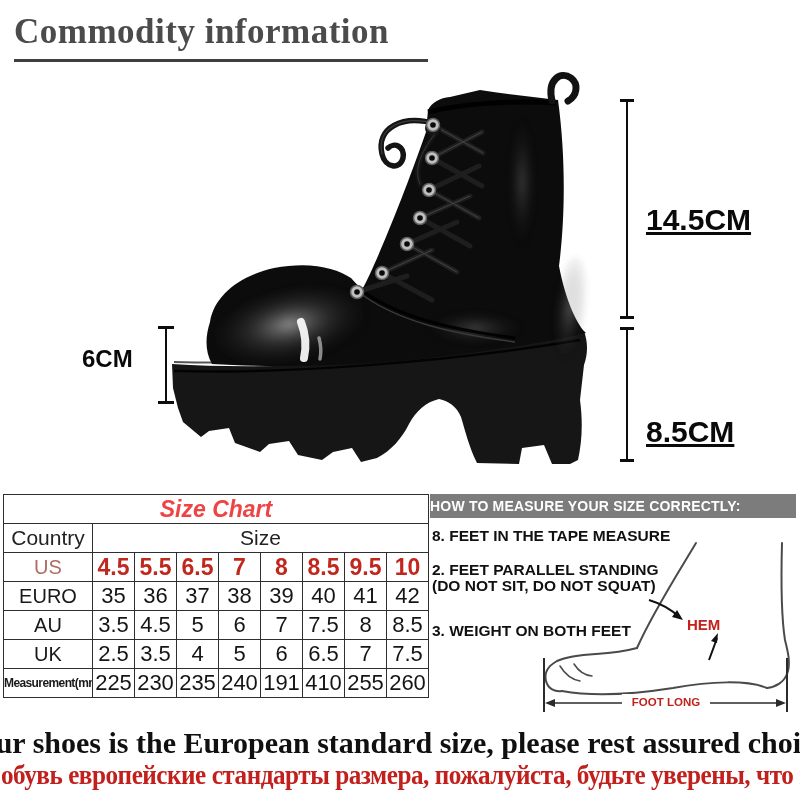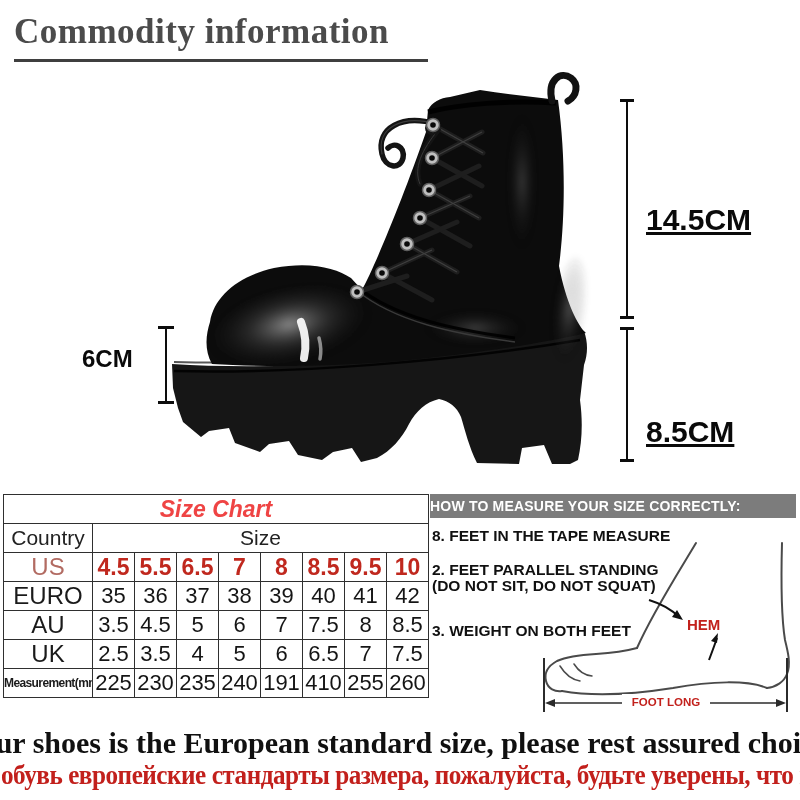--- a/index.html
+++ b/index.html
@@ -15,21 +15,21 @@
   .dim-label{position:absolute;font-weight:bold;color:#0a0a0a;white-space:nowrap;}
   .lbl-shaft,.lbl-plat{font-size:30px;text-decoration:underline;}
   .lbl-heel{font-size:24px;}
   
   .size-table{position:absolute;left:3px;top:494px;width:425px;border-collapse:collapse;
               table-layout:fixed;background:#fff;}
   .size-table td{border:1.8px solid #2f2f2f;text-align:center;vertical-align:middle;
                  padding:0;height:28px;overflow:hidden;white-space:nowrap;}
   .sc-title{font-style:italic;font-weight:bold;font-size:23px;color:#ef4444;height:29px;}
   .sc-head{font-size:21px;color:#222;}
-  .row-label{font-size:24px;color:#1a1a1a;}
+  .row-label{font-size:20px;color:#1a1a1a;}
   .us-label{color:#b26b62;}
   .meas-label{font-size:12px;font-weight:bold;letter-spacing:-0.6px;}
   .us-val{font-weight:bold;font-size:23px;color:#c0281e;}
   .num-val{font-size:22px;color:#151515;}
   
   .guide-bar{position:absolute;left:430px;top:494px;width:366px;height:24px;background:#7c7c7c;
              color:#fff;font-weight:bold;font-size:14px;line-height:24px;
              box-sizing:border-box;letter-spacing:.2px;white-space:nowrap;}
   .guide-step{position:absolute;left:432px;font-weight:bold;font-size:15.5px;color:#101010;
               white-space:nowrap;}

